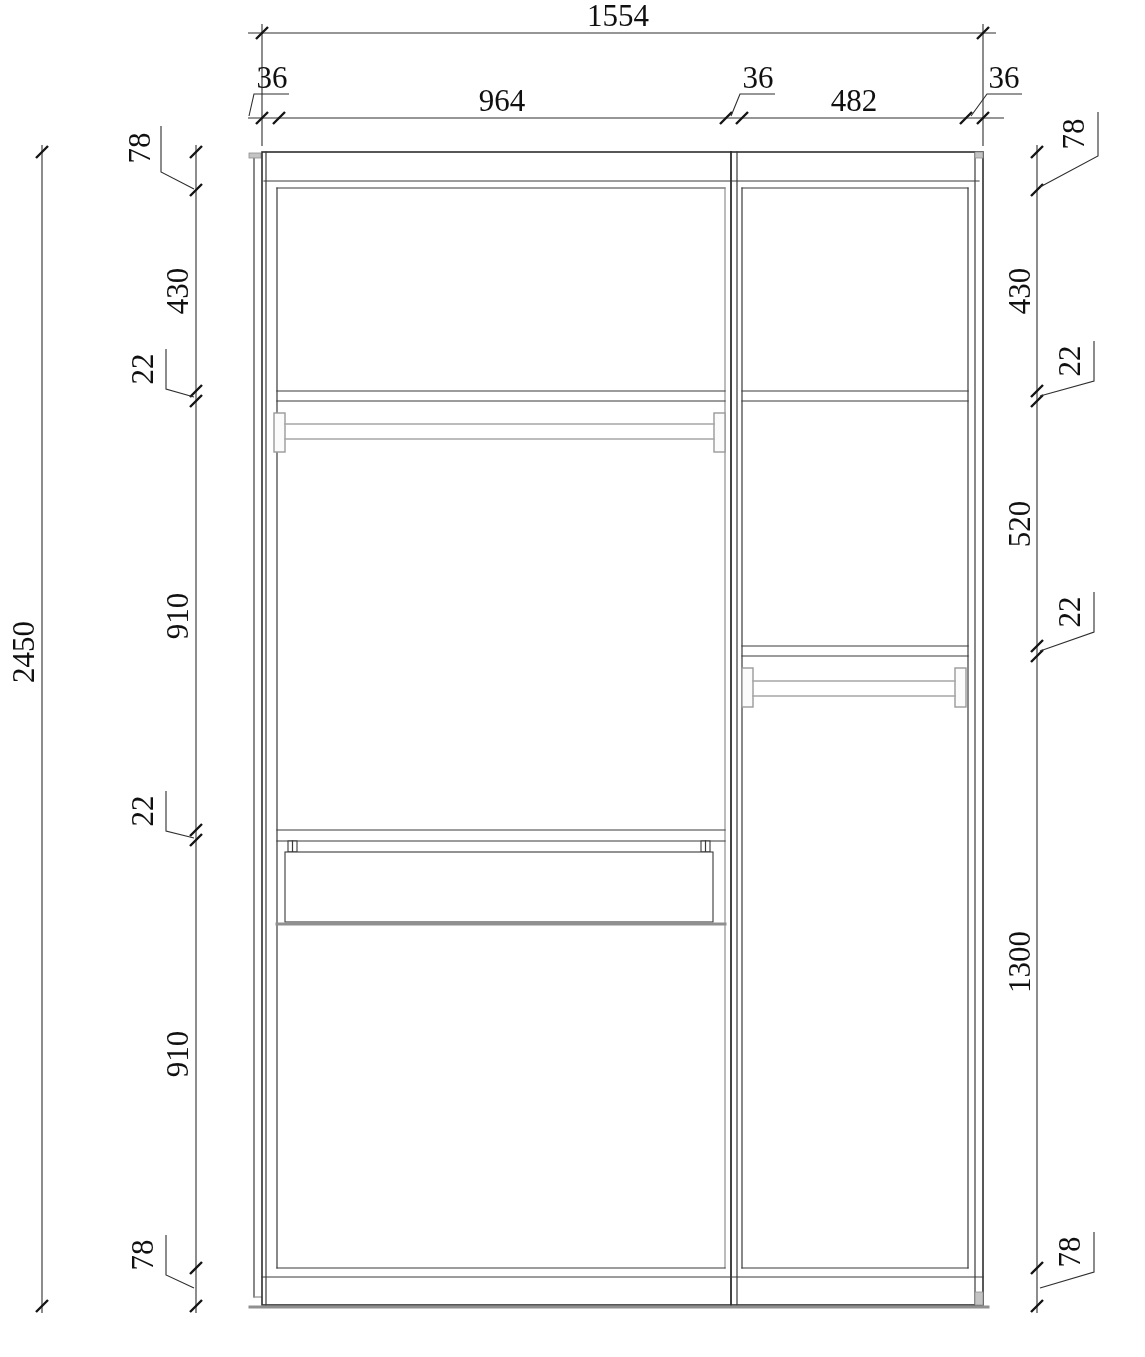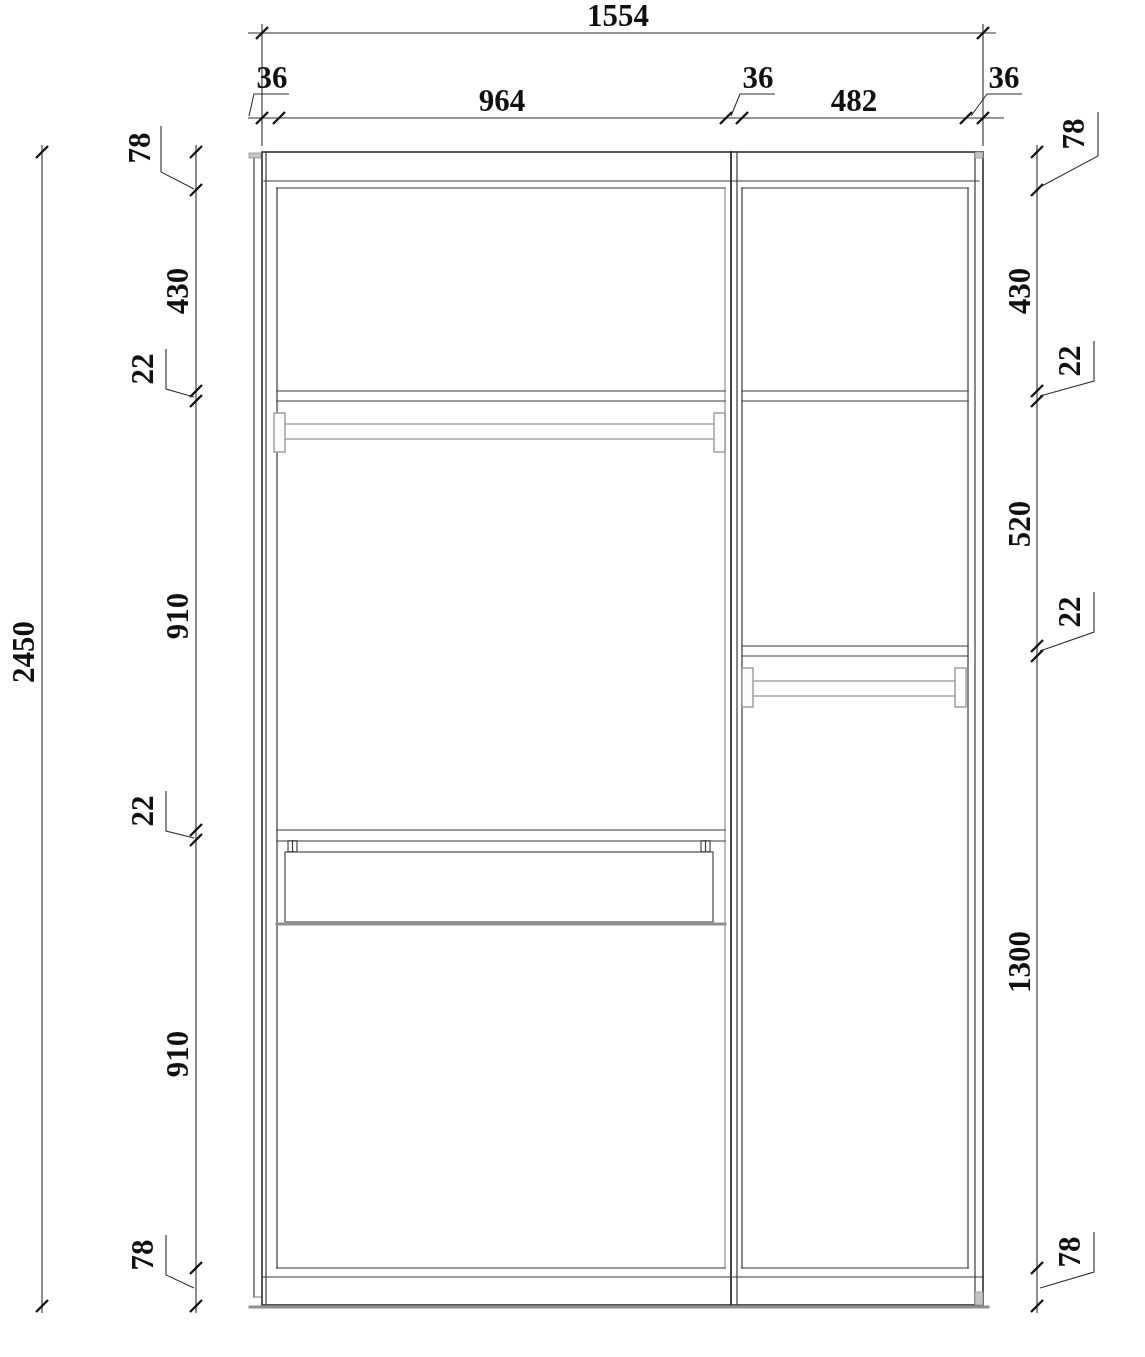--- a/index.html
+++ b/index.html
@@ -6,21 +6,20 @@
     margin: 0;
     padding: 0;
     background: #ffffff;
   }
   .stage {
     position: relative;
     width: 1145px;
     height: 1357px;
     background: #ffffff;
     font-family: "Liberation Serif", "DejaVu Serif", serif;
-    font-weight: bold;
   }
   svg { display: block; }
 
   
   .ln       { stroke: #2e2e2e; stroke-width: 1.8; fill: none; stroke-linecap: square; }
   .ln-thin  { stroke: #3a3a3a; stroke-width: 1.2; fill: none; stroke-linecap: square; }
   .ln-soft  { stroke: #8f8f8f; stroke-width: 1.2; fill: none; stroke-linecap: square; }
   .ln-rod   { stroke: #a6a6a6; stroke-width: 1.5; fill: none; stroke-linecap: square; }
   .ln-shadow{ stroke: #8f8f8f; stroke-width: 3;   fill: none; stroke-linecap: square; }
   .panel    { fill: #ffffff; stroke: #2e2e2e; stroke-width: 1.6; }

